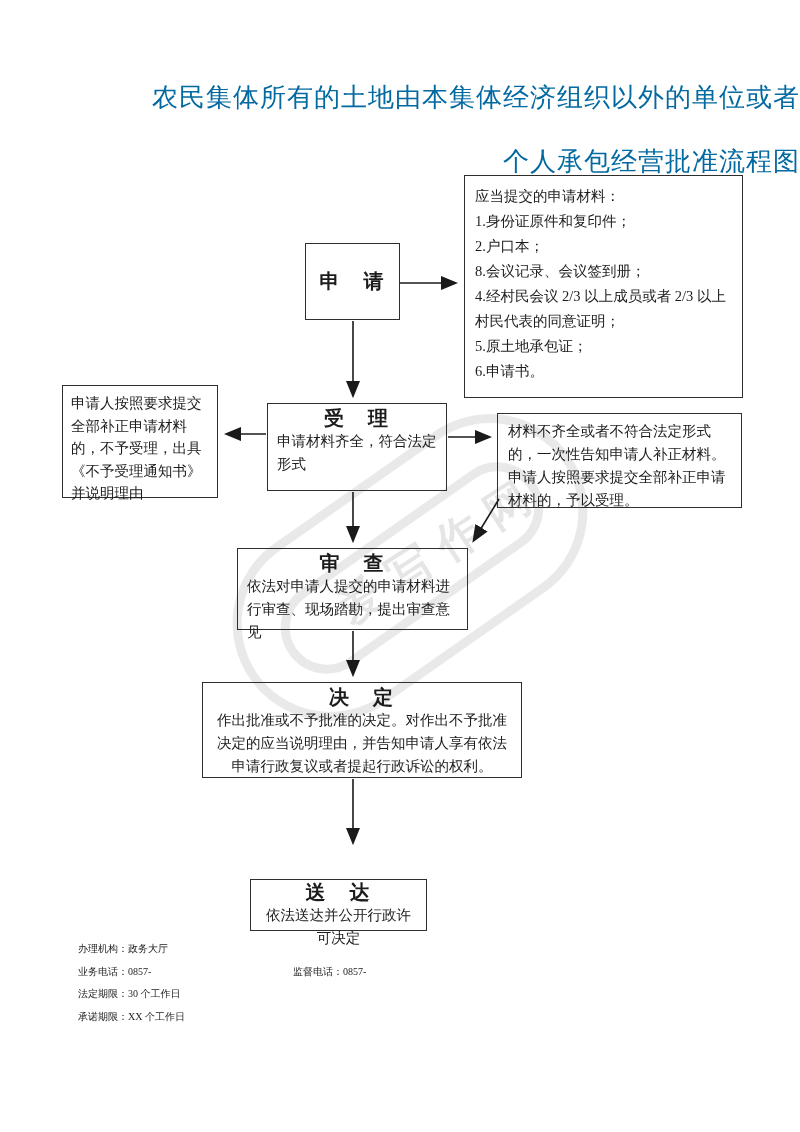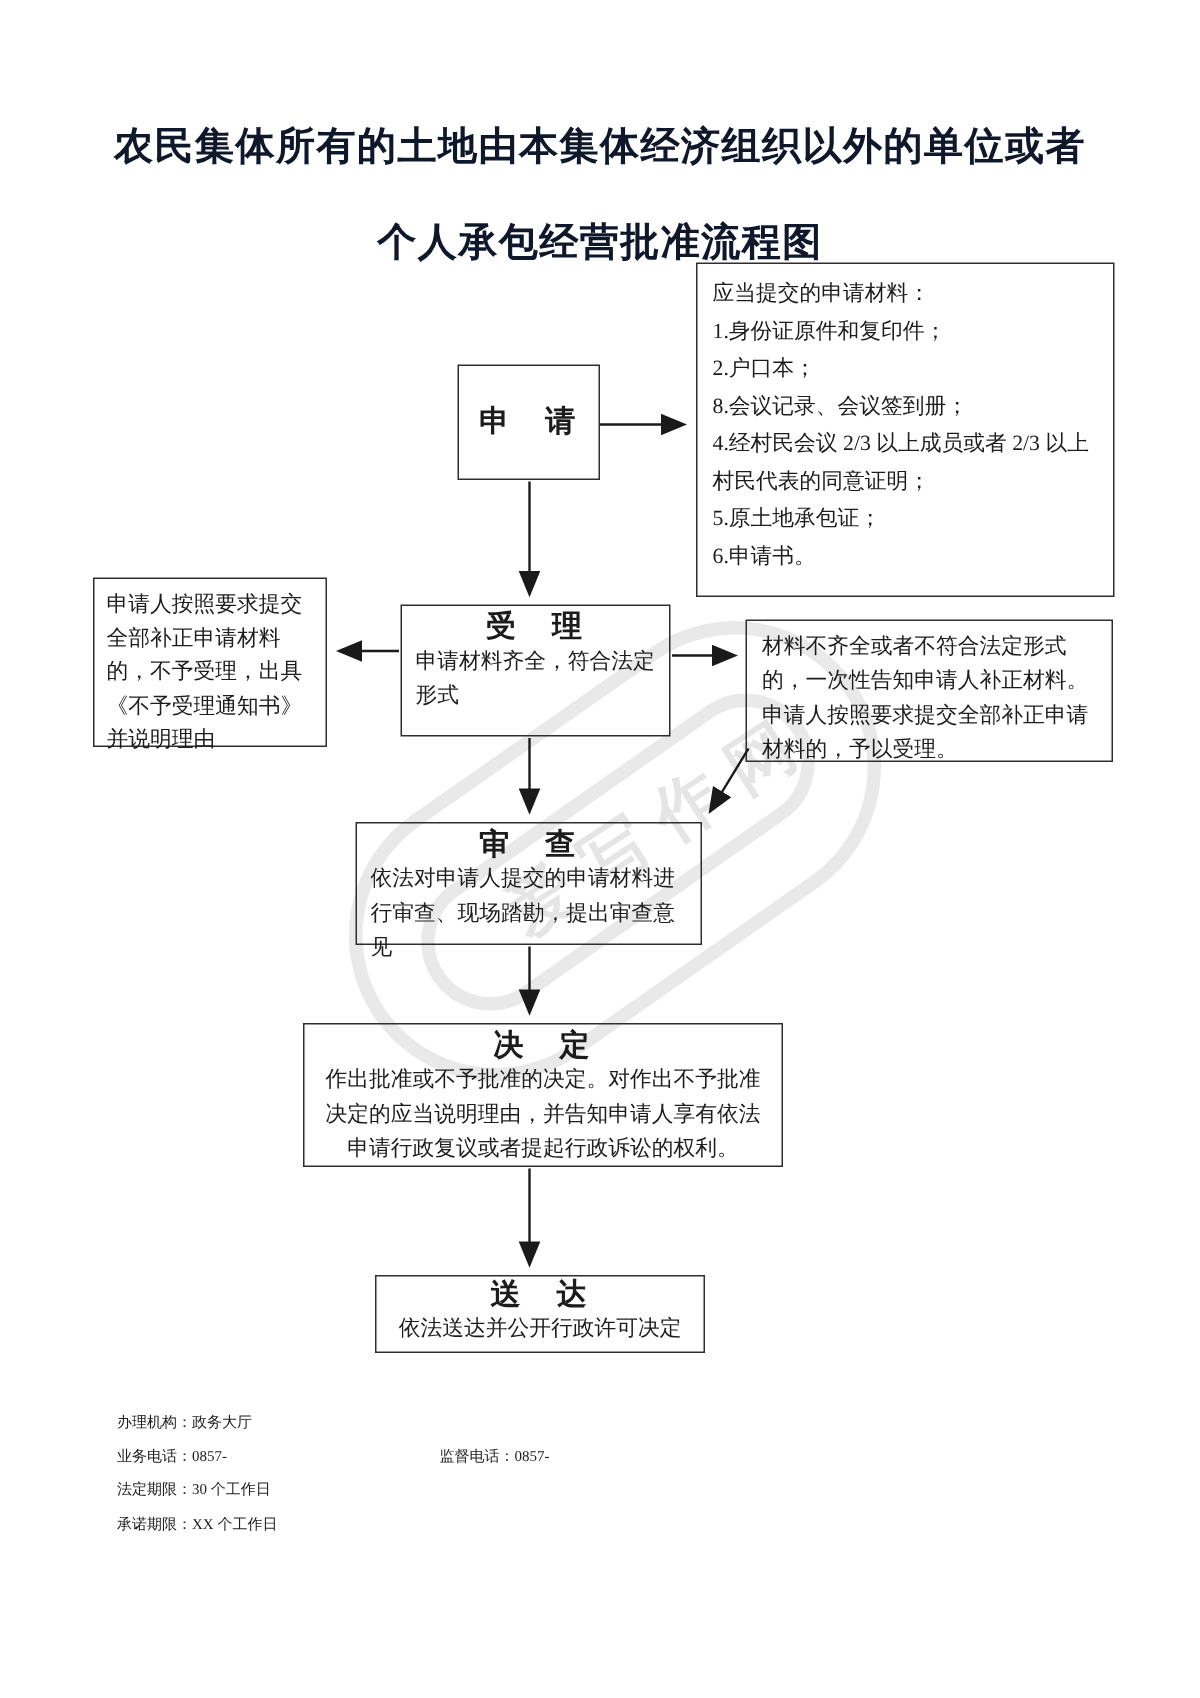--- a/index.html
+++ b/index.html
@@ -12,25 +12,25 @@
     position: relative;
     width: 800px;
     height: 1132px;
     background: #ffffff;
     overflow: hidden;
   }
   .title {
     position: absolute;
     left: 0;
     width: 800px;
-    text-align: center;
+    text-align: right;
     font-size: 26px;
-    font-weight: bold;
+    font-weight: normal;
     letter-spacing: 1px;
-    color: #0f172a;
+    color: #0369a1;
   }
   .title.l1 { top: 80px; }
   .title.l2 { top: 144px; }
 
   
   .wm {
     position: absolute;
     z-index: 1;
     pointer-events: none;
   }
@@ -95,21 +95,21 @@
     line-height: 22.5px;
   }
   .box.accept { left: 267px; top: 403px; width: 180px; height: 88px; }
   .box.supplement {
     left: 497px; top: 413px; width: 245px; height: 95px;
     padding: 6px 10px;
   }
   .box.review  { left: 237px; top: 548px; width: 231px; height: 82px; }
   .box.decision{ left: 202px; top: 682px; width: 320px; height: 96px; }
   .box.decision .box-body { text-align: center; padding: 0 8px; }
-  .box.delivery{ left: 250px; top: 850px; width: 220px; height: 52px; }
+  .box.delivery{ left: 250px; top: 879px; width: 177px; height: 52px; }
   .box.delivery .box-title { padding-top: 1px; }
   .box.delivery .box-body { text-align: center; }
 
   .arrows {
     position: absolute;
     left: 0; top: 0;
     z-index: 3;
     pointer-events: none;
   }
 

